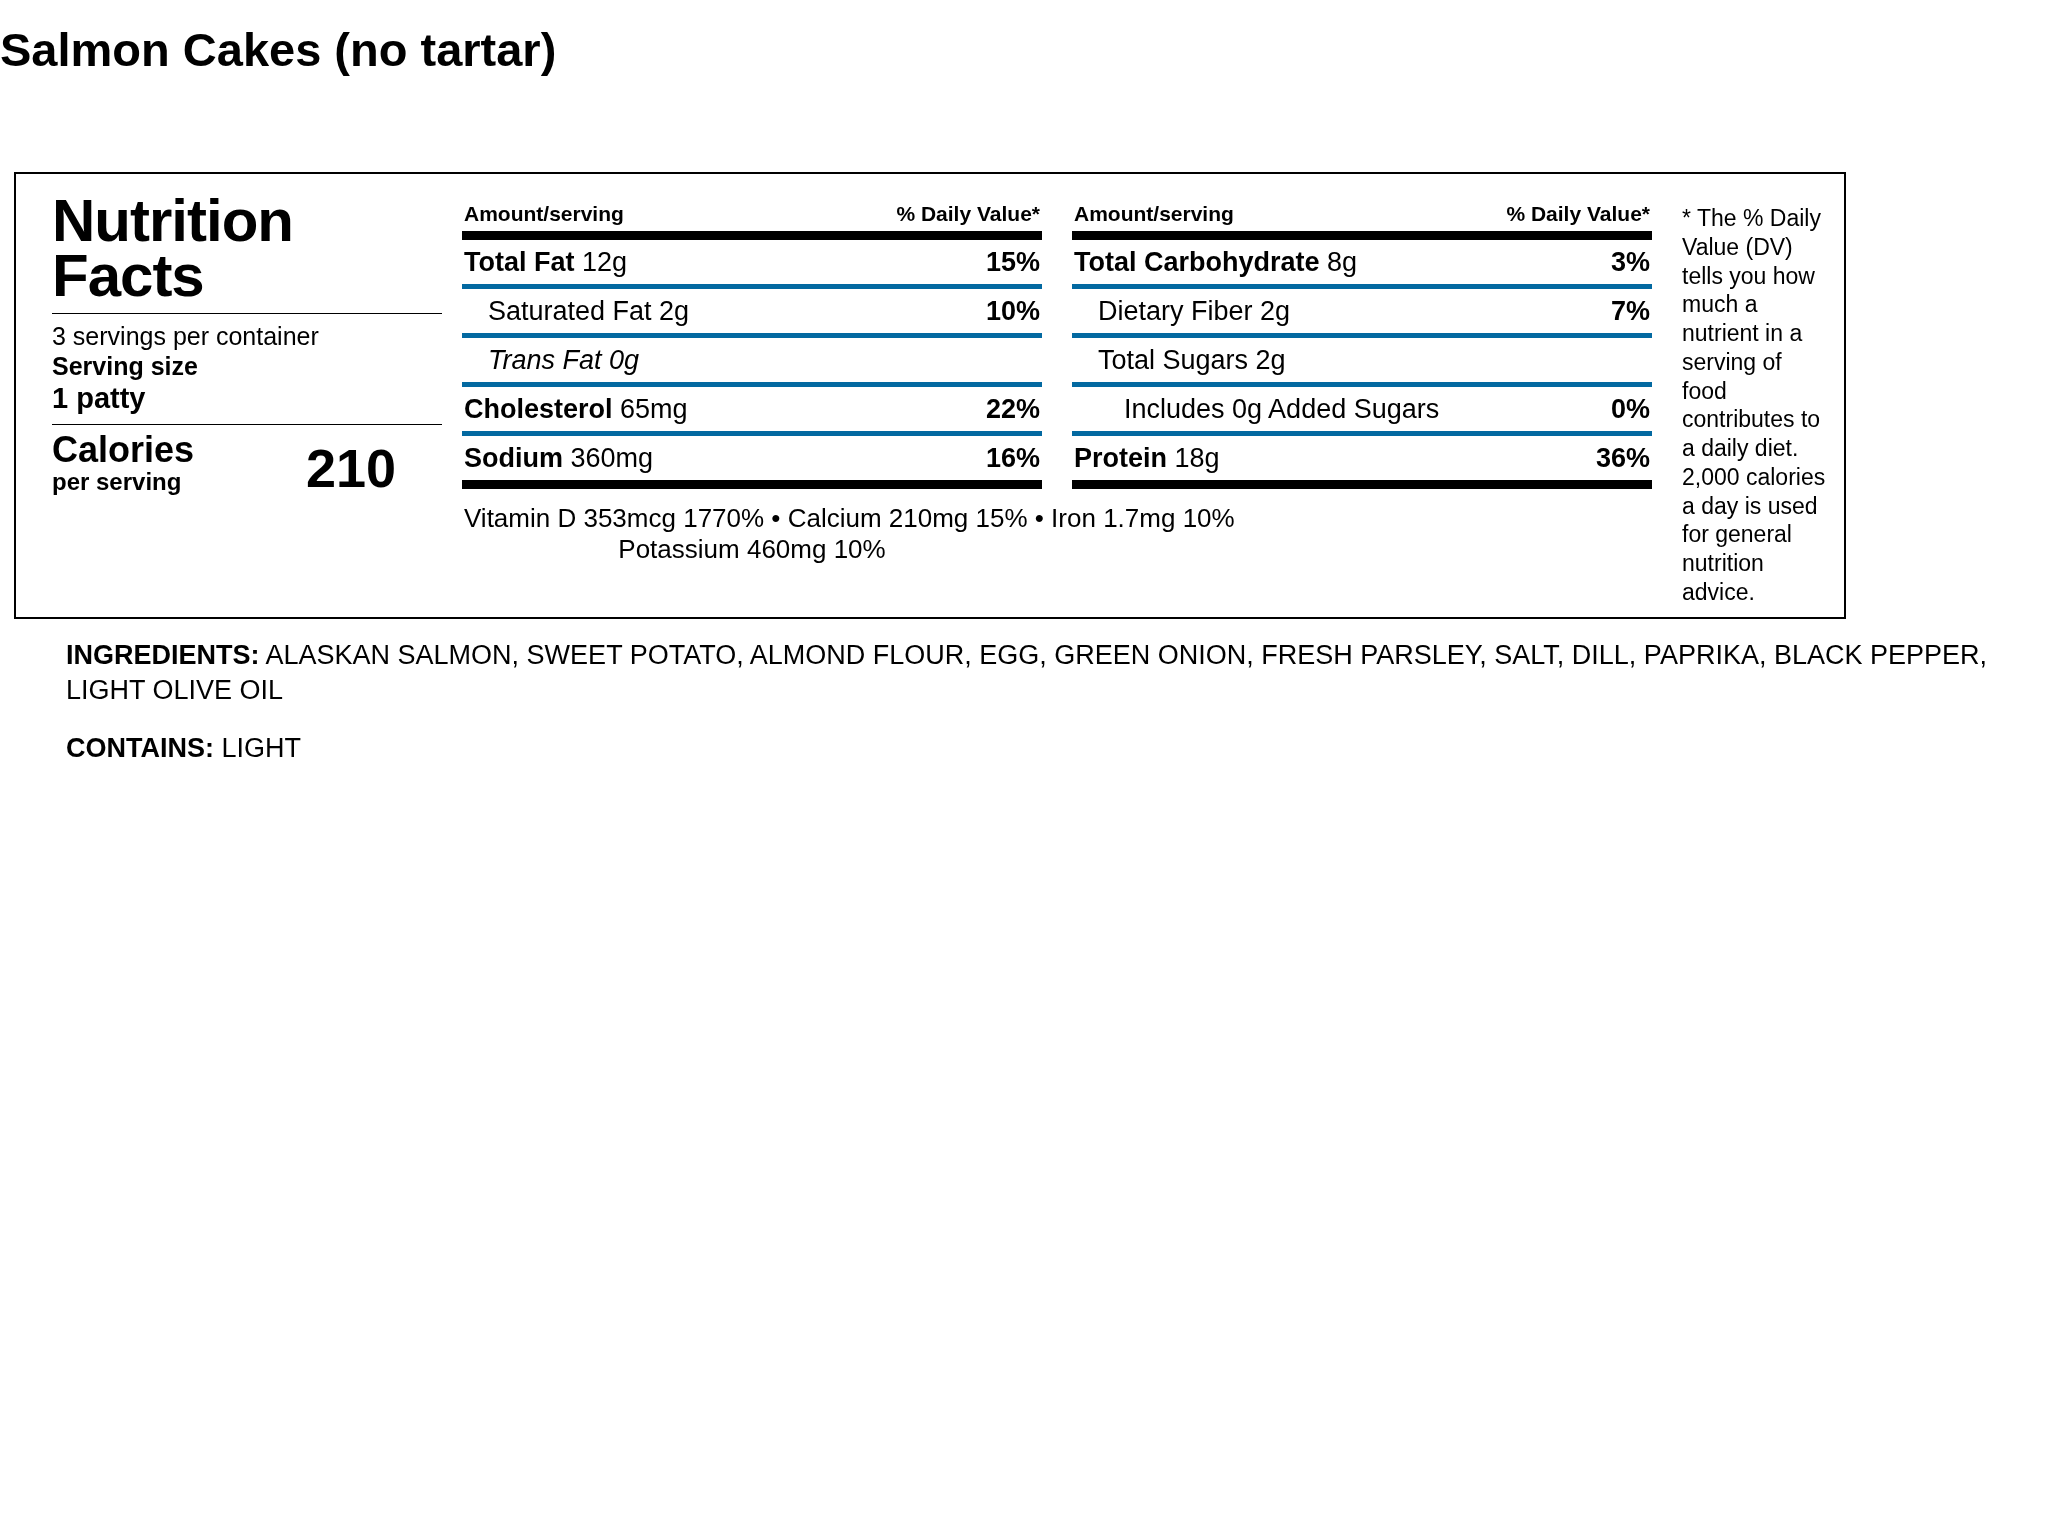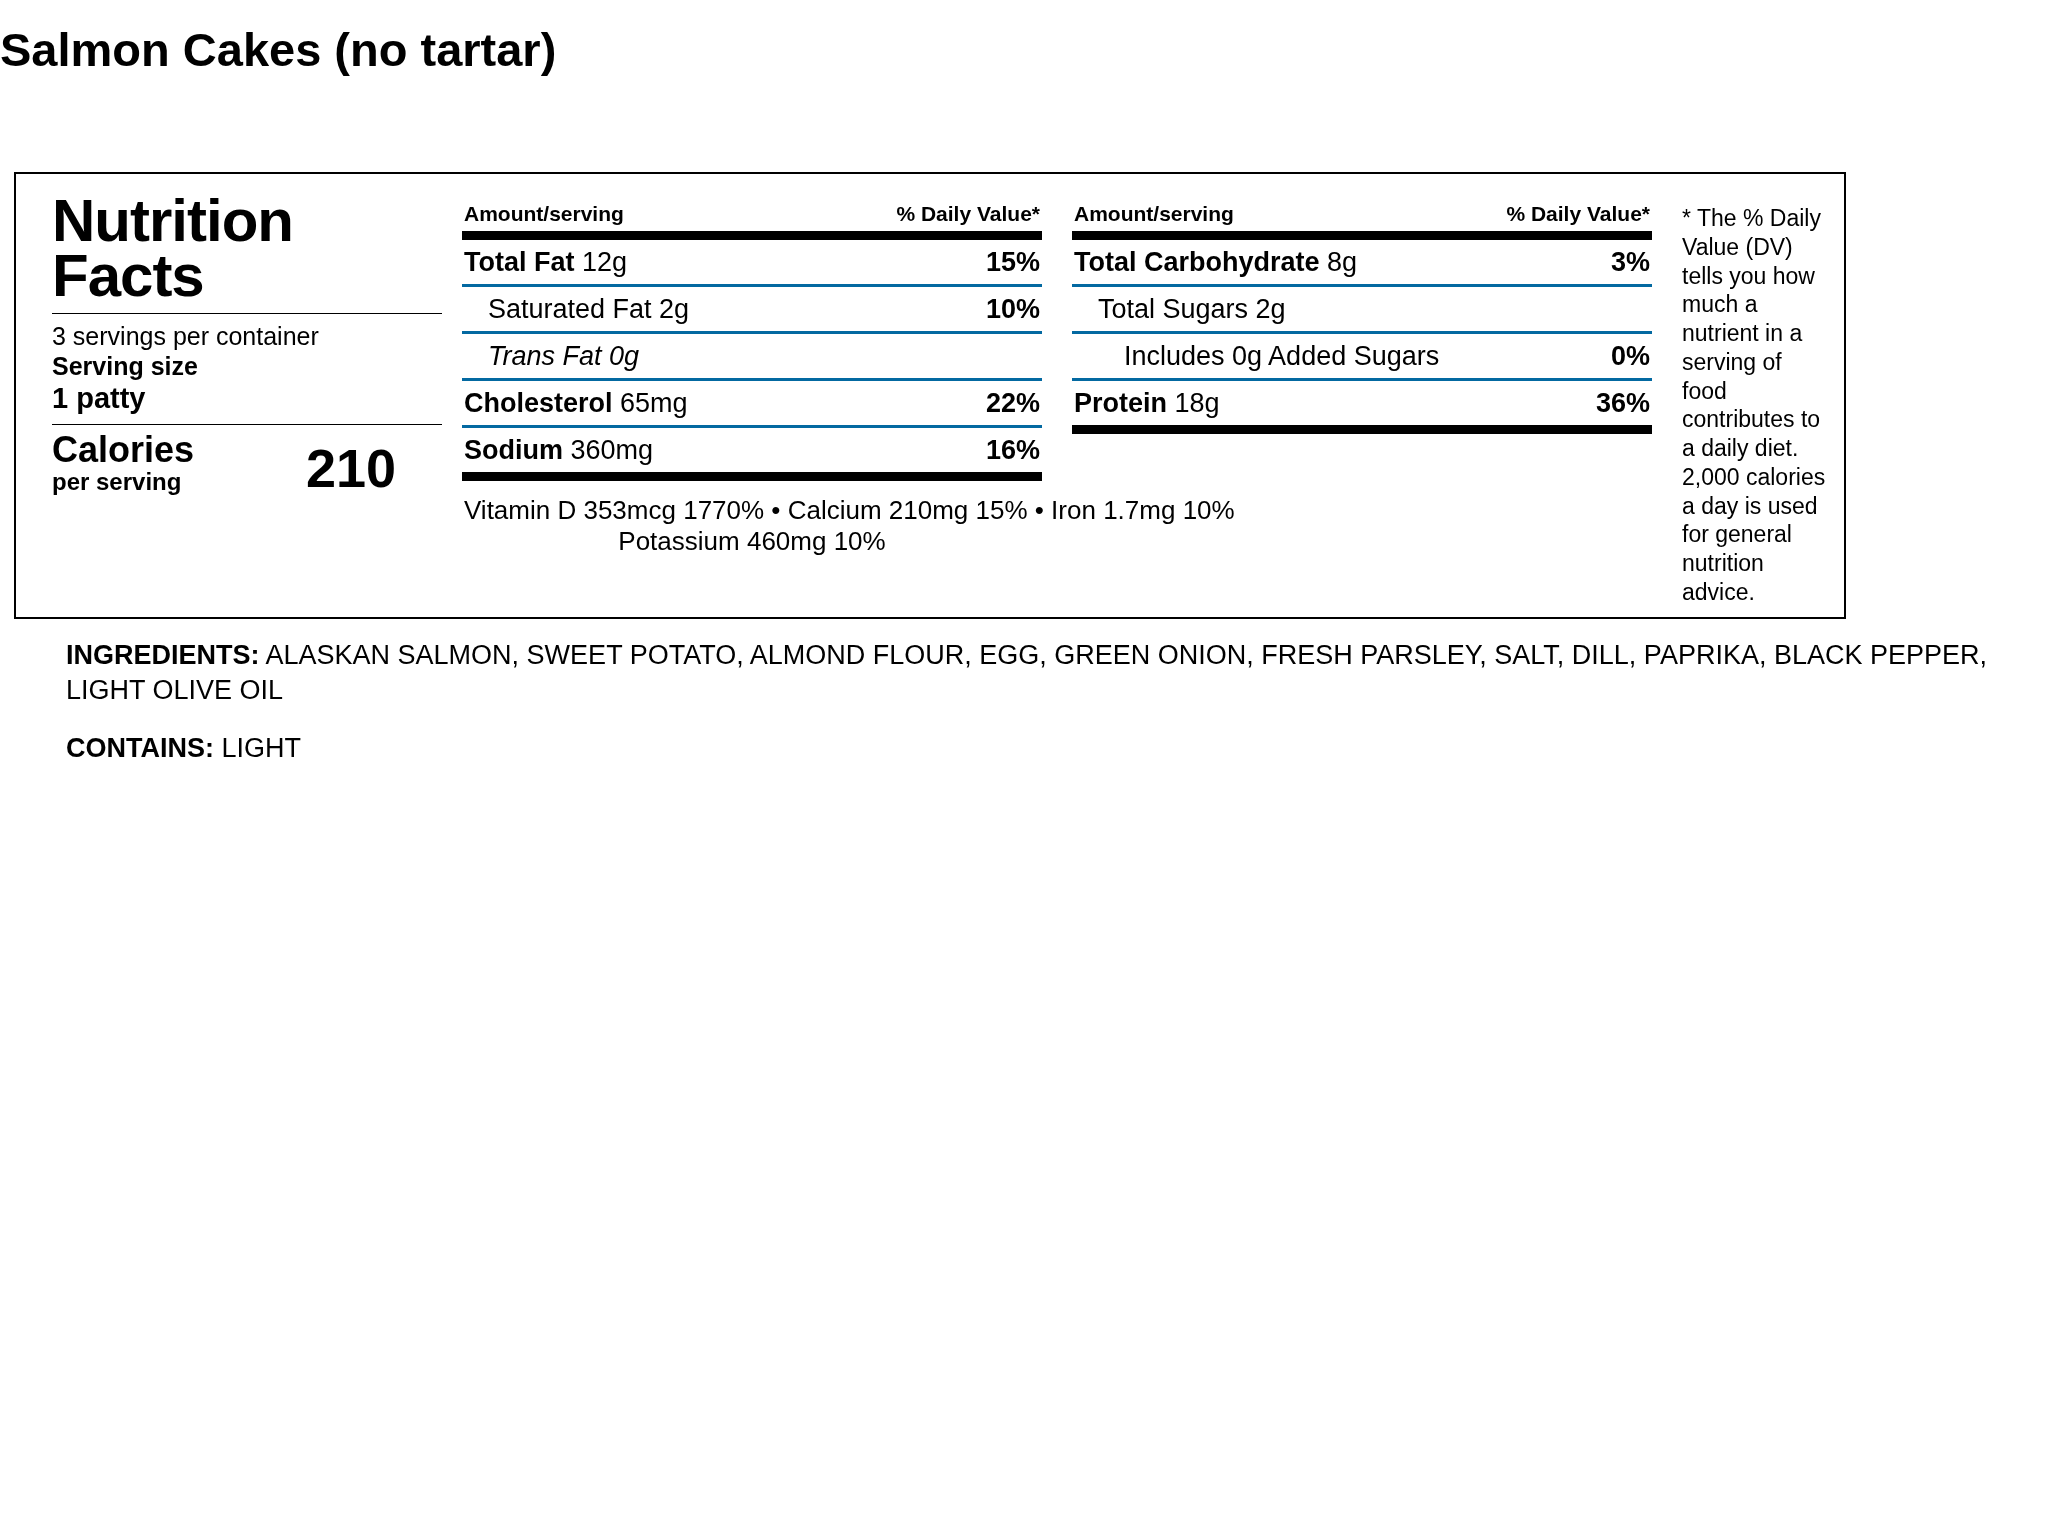--- a/index.html
+++ b/index.html
@@ -126,21 +126,21 @@
   }
   .bar-thick {
     border-bottom: 9px solid #000;
   }
   .nrow {
     display: flex;
     justify-content: space-between;
     align-items: baseline;
     font-size: 27px;
     padding: 7px 2px 6px 2px;
-    border-bottom: 3px solid #0369a1;
+    border-bottom: 5px solid #0369a1;
   }
   .nrow.last {
     border-bottom: none;
   }
   .nrow .nm {
     white-space: nowrap;
   }
   .nrow .nm b {
     font-weight: bold;
   }
@@ -266,20 +266,24 @@
         <span>Amount/serving</span>
         <span>% Daily Value*</span>
       </div>
       <div class="bar-thick"></div>
 
       <div class="nrow">
         <span class="nm"><b>Total Carbohydrate</b><span> 8g</span></span>
         <span class="dv">3%</span>
       </div>
 
+      <div class="nrow indent1">
+        <span class="nm">Dietary Fiber 2g</span>
+        <span class="dv">7%</span>
+      </div>
 
       <div class="nrow indent1">
         <span class="nm">Total Sugars 2g</span>
         <span class="dv"></span>
       </div>
 
       <div class="nrow indent2">
         <span class="nm">Includes 0g Added Sugars</span>
         <span class="dv">0%</span>
       </div>

